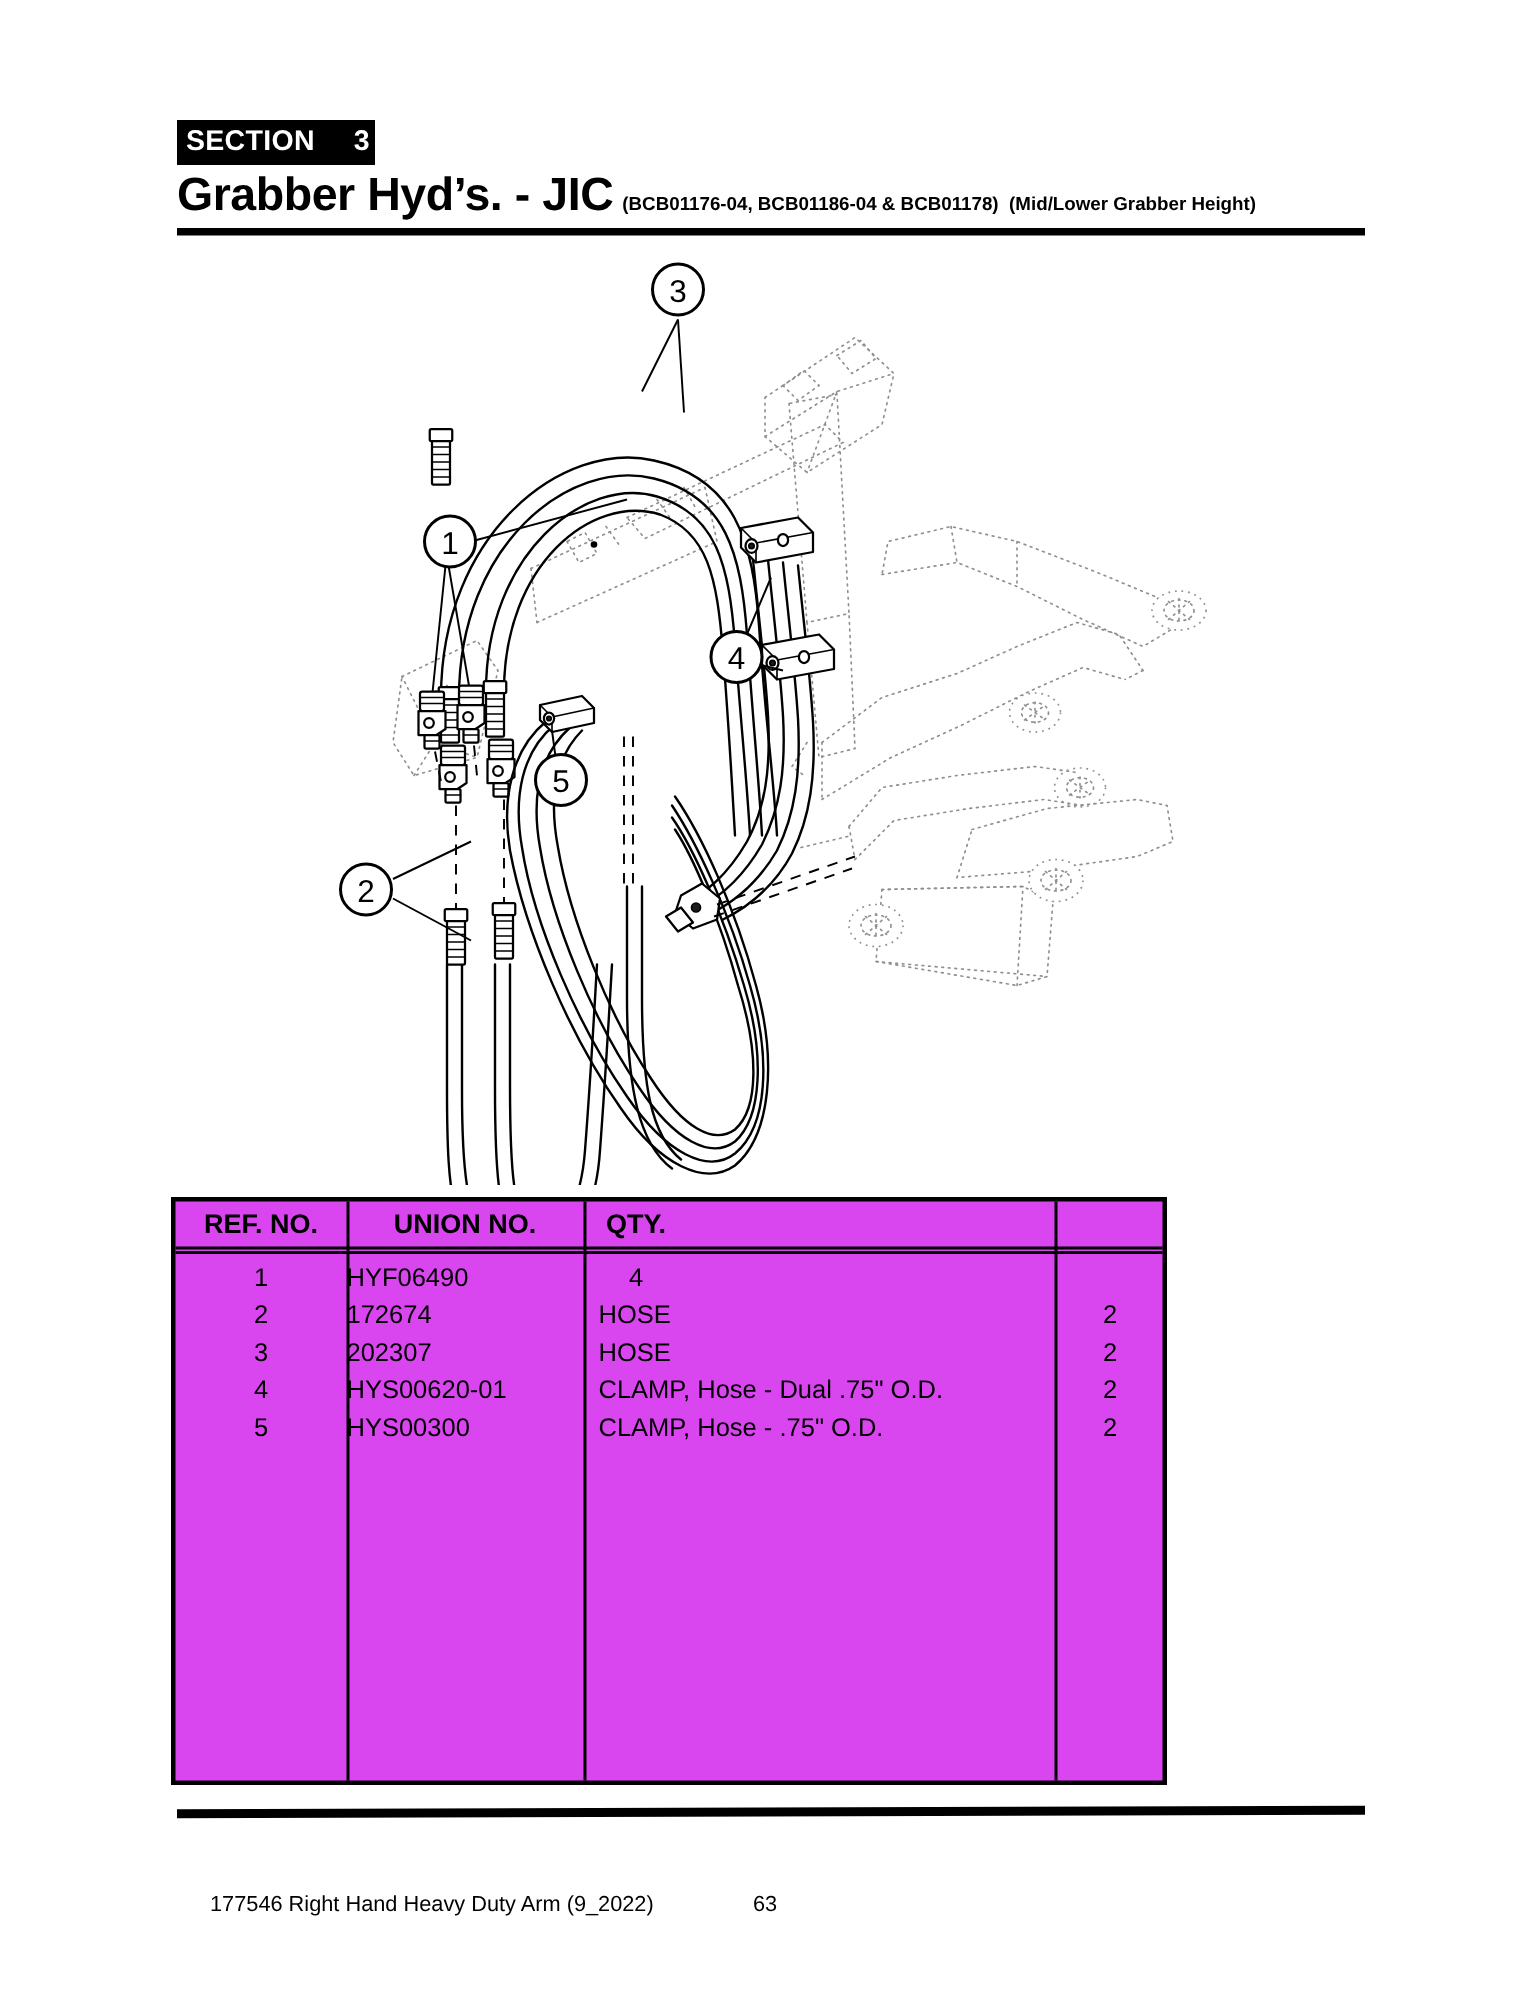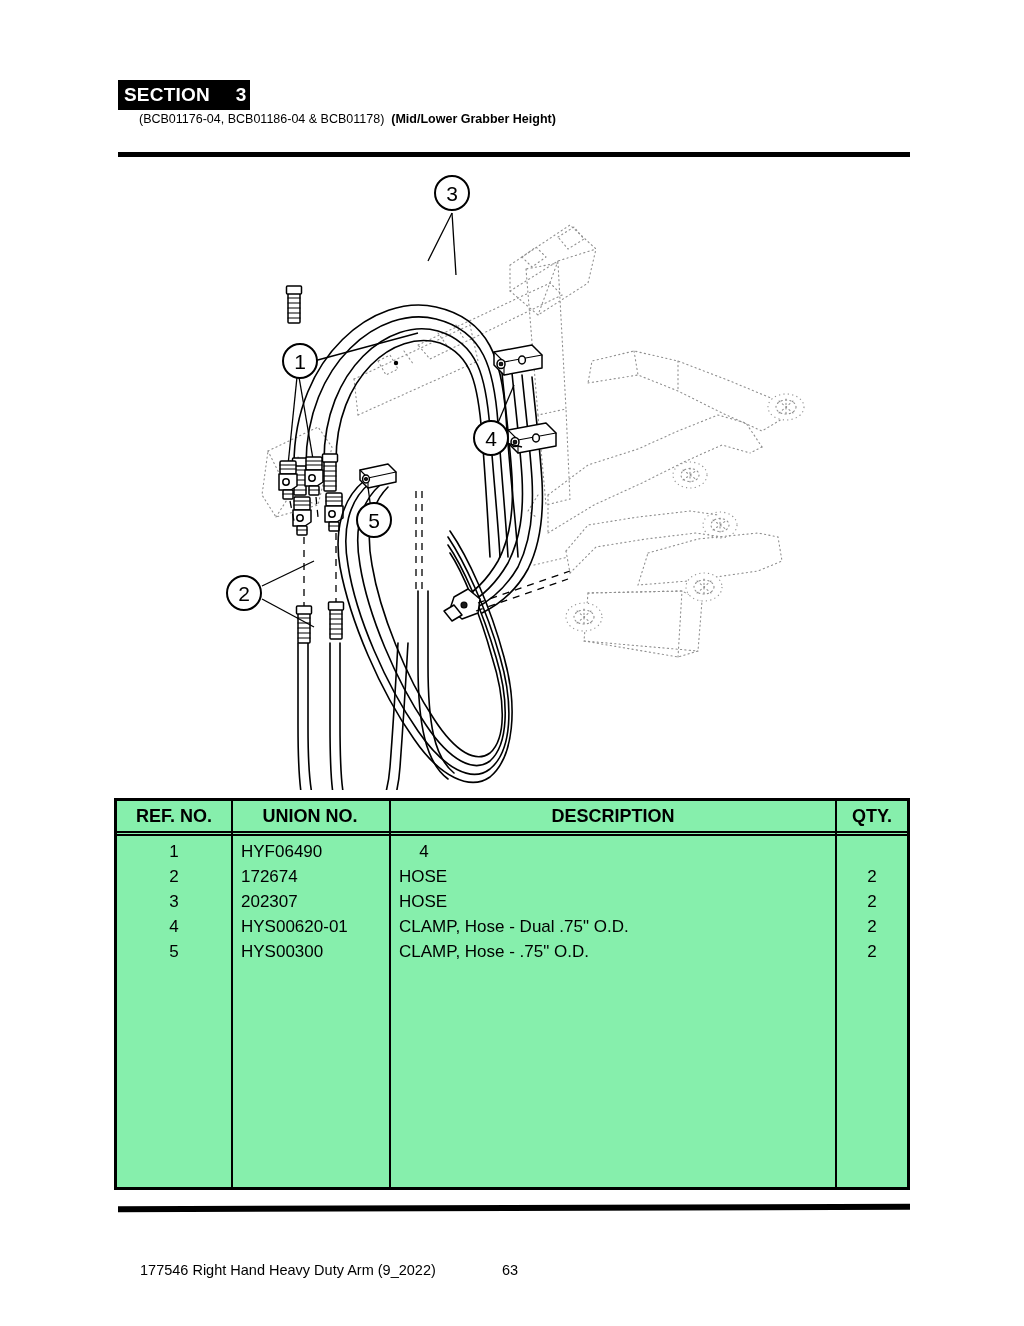--- a/index.html
+++ b/index.html
@@ -54,22 +54,22 @@
     align-items: baseline;
   }
   .title-main {
     font-size: 31px;
     font-weight: bold;
     letter-spacing: -0.3px;
     white-space: nowrap;
   }
   .title-sub {
     font-size: 12.5px;
-    font-weight: normal;
-    margin-left: 21px;
+    font-weight: bold;
+    margin-left: 6px;
     white-space: nowrap;
   }
   .title-sub2 {
     font-size: 12.5px;
     font-weight: bold;
     margin-left: 7px;
     white-space: nowrap;
   }
 
   .rule-top {
@@ -93,25 +93,25 @@
     display: block;
     width: 792px;
     height: 625px;
   }
 
   
   .parts-table {
     position: absolute;
     left: 114px;
     top: 798px;
-    width: 796px;
+    width: 664px;
     height: 392px;
     border: 3px solid #000;
     box-sizing: border-box;
-    background: #86efac;
+    background: #d946ef;
   }
   .pt-head {
     position: relative;
     height: 32px;
     display: flex;
     box-sizing: border-box;
     border-bottom: 2px solid #000;
   }
   .pt-head::after {
     content: "";
@@ -126,21 +126,21 @@
     height: 354px;
     box-sizing: border-box;
     padding-top: 6px;
   }
   .pt-row {
     display: flex;
     height: 25px;
     align-items: center;
   }
   .c-ref   { width: 114px; flex: 0 0 114px; text-align: center; box-sizing: border-box; }
-  .c-part  { width: 158px; flex: 0 0 158px; box-sizing: border-box; padding-left: 10px; }
+  .c-part  { width: 158px; flex: 0 0 158px; box-sizing: border-box; }
   .c-desc  { flex: 1 1 auto; box-sizing: border-box; padding-left: 10px; }
   .c-qty   { width: 70px; flex: 0 0 70px; text-align: center; box-sizing: border-box; }
 
   .pt-head .c-ref,
   .pt-head .c-part,
   .pt-head .c-desc,
   .pt-head .c-qty {
     display: flex;
     align-items: center;
     justify-content: center;
@@ -203,20 +203,21 @@
 <body>
 
 <div class="page">
 
   <div class="section-badge">
     <span class="sec-word">SECTION</span>
     <span class="sec-num">3</span>
   </div>
 
   <div class="title-row">
+    <span class="title-main">Grabber Hyd’s. - JIC</span>
     <span class="title-sub">(BCB01176-04, BCB01186-04 &amp; BCB01178)</span>
     <span class="title-sub2">(Mid/Lower Grabber Height)</span>
   </div>
 
   <div class="rule-top"></div>
 
   <div class="diagram">
     <svg viewBox="0 0 792 625" xmlns="http://www.w3.org/2000/svg">
       <defs>
         <style>
@@ -499,21 +500,20 @@
   </div>
 
   <div class="parts-table">
     <div class="vsep v1"></div>
     <div class="vsep v2"></div>
     <div class="vsep v3"></div>
 
     <div class="pt-head">
       <div class="c-ref">REF. NO.</div>
       <div class="c-part">UNION NO.</div>
-      <div class="c-desc">DESCRIPTION</div>
       <div class="c-qty">QTY.</div>
     </div>
 
     <div class="pt-body">
       <div class="pt-row">
         <div class="c-ref">1</div>
         <div class="c-part">HYF06490</div>
         <div class="c-qty">4</div>
       </div>
       <div class="pt-row">

